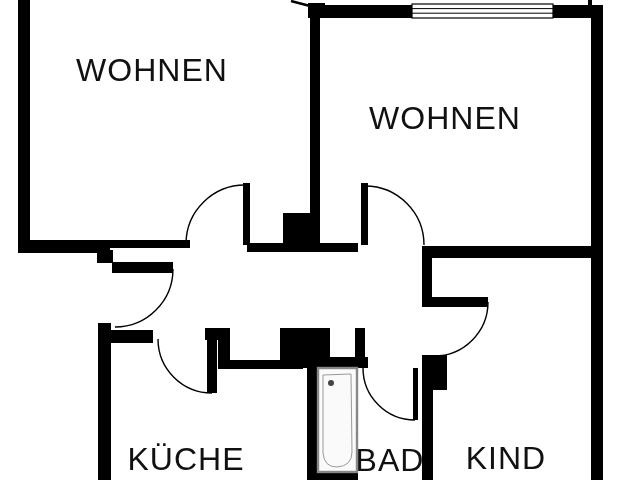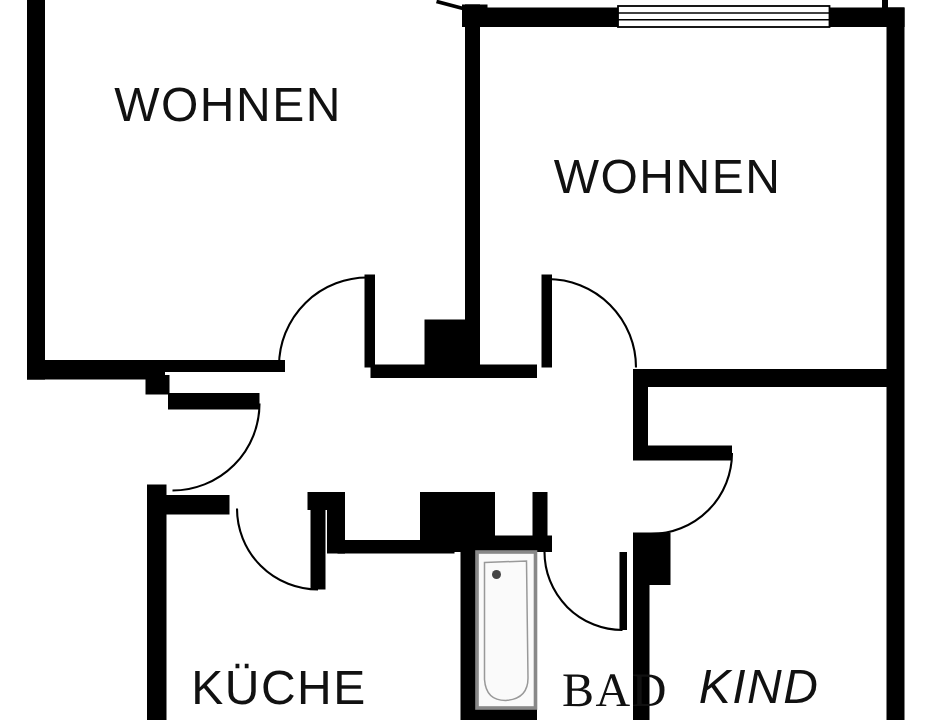--- a/index.html
+++ b/index.html
@@ -69,15 +69,15 @@
       <line x1="412" y1="13.2" x2="553" y2="13.2" stroke="#000000" stroke-width="1"></line>
       <line x1="291" y1="1" x2="310" y2="6" stroke="#000000" stroke-width="2.5"></line>
       <rect x="318" y="368" width="39" height="104" fill="#fafafa" stroke="#888888" stroke-width="2.4"></rect>
       <path d="M323,375 L351,374 L352,452 Q352,466 337,467 Q324,467 323,453 Z" fill="none" stroke="#999999" stroke-width="1"></path>
       <circle cx="331" cy="383" r="3" fill="#444444"></circle>
     </svg>
 
   <div class="room-label" style="left: 152px; top: 70px;">WOHNEN</div>
   <div class="room-label" style="left: 445px; top: 118px;">WOHNEN</div>
   <div class="room-label" style="left: 186px; top: 459px;">KÜCHE</div>
-  <div class="room-label" style="left: 410px; top: 460px; font-family: Liberation Serif, serif;">BAD</div>
-  <div class="room-label" style="left: 506px; top: 458px; font-style: italic;">KIND</div>
+  <div class="room-label" style="left: 390px; top: 460px;">BAD</div>
+  <div class="room-label" style="left: 506px; top: 458px;">KIND</div>
 </div>
 
 </body></html>

